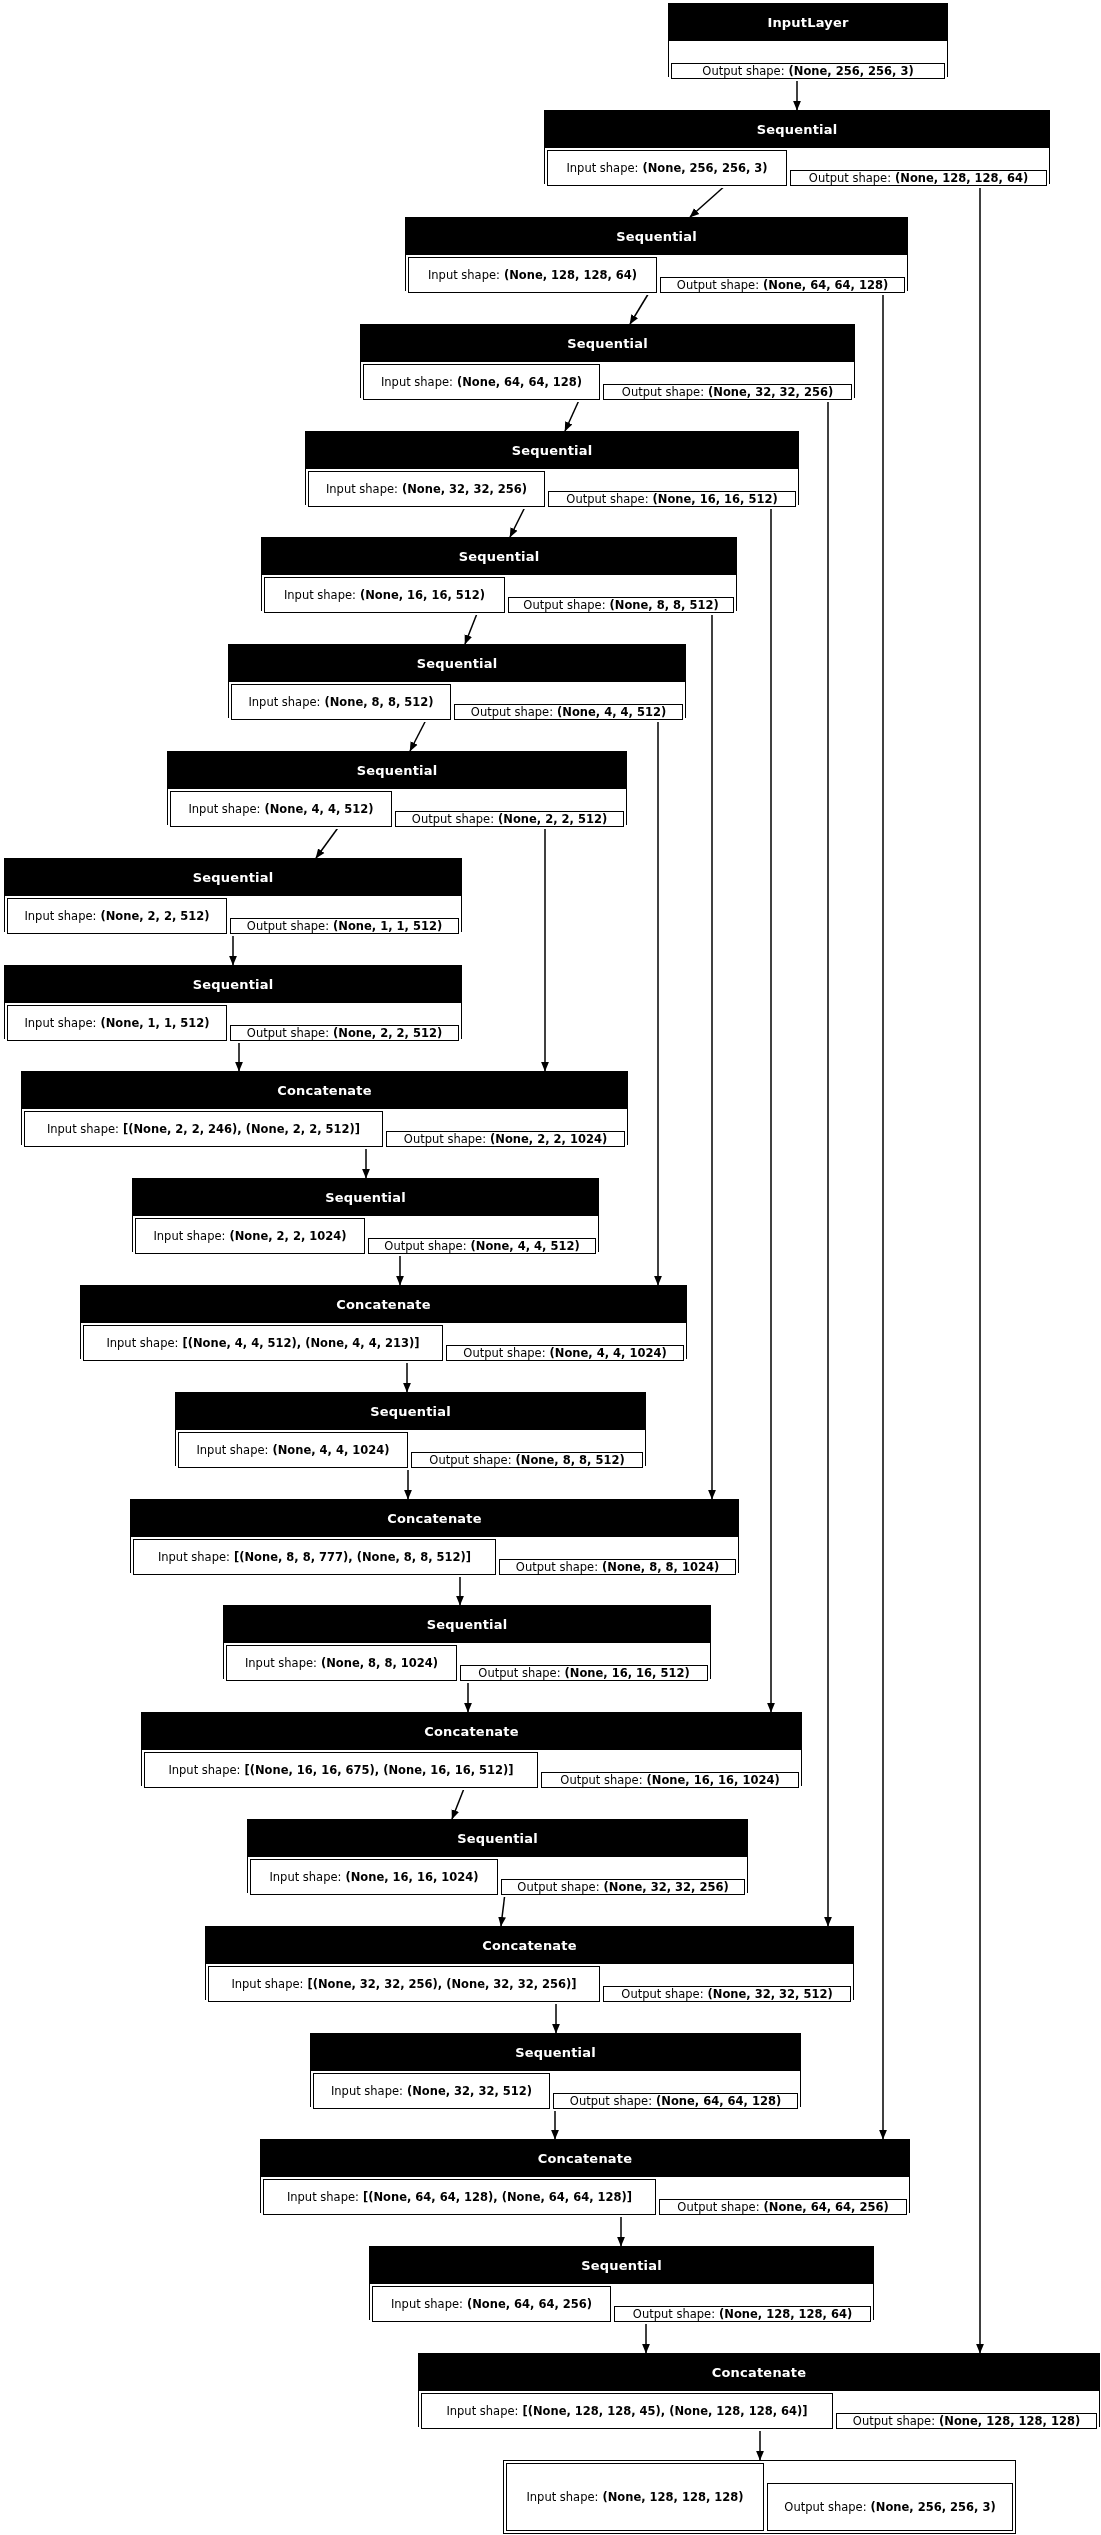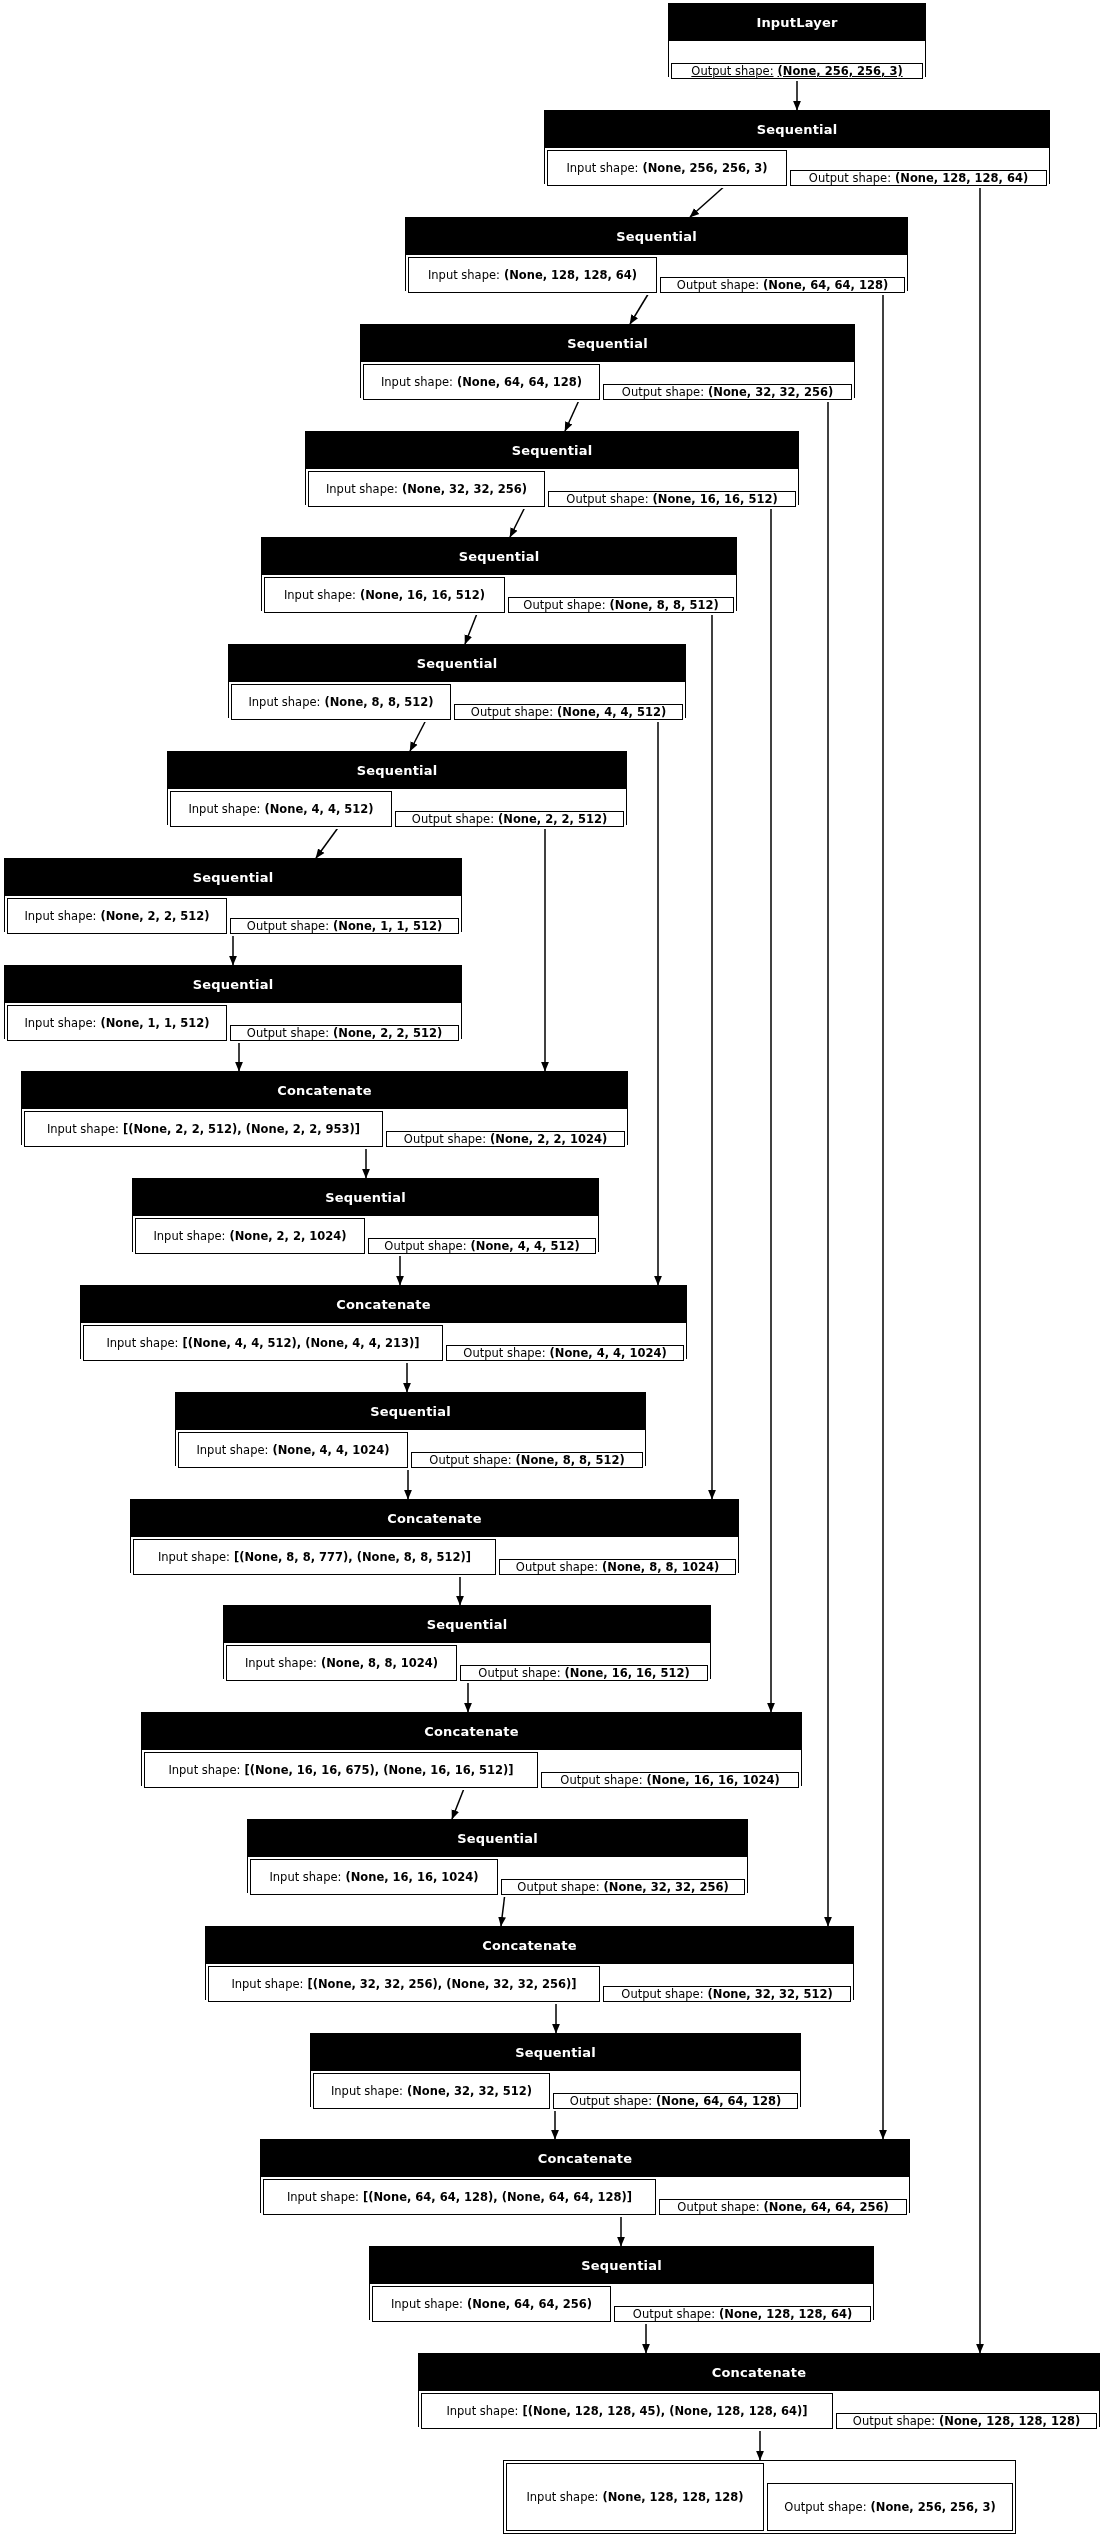--- a/index.html
+++ b/index.html
@@ -56,21 +56,21 @@
         <line x1="980" y1="184" x2="980" y2="2353" stroke="#000000" stroke-width="1.5" marker-end="url(#arrow)"></line>
         <line x1="883" y1="291" x2="883" y2="2139" stroke="#000000" stroke-width="1.5" marker-end="url(#arrow)"></line>
         <line x1="828" y1="398" x2="828" y2="1926" stroke="#000000" stroke-width="1.5" marker-end="url(#arrow)"></line>
         <line x1="771" y1="505" x2="771" y2="1712" stroke="#000000" stroke-width="1.5" marker-end="url(#arrow)"></line>
         <line x1="712" y1="611" x2="712" y2="1499" stroke="#000000" stroke-width="1.5" marker-end="url(#arrow)"></line>
         <line x1="658" y1="718" x2="658" y2="1285" stroke="#000000" stroke-width="1.5" marker-end="url(#arrow)"></line>
         <line x1="545" y1="825" x2="545" y2="1071" stroke="#000000" stroke-width="1.5" marker-end="url(#arrow)"></line>
       </g>
   </svg>
   <div id="nodes">
-      <div class="node" style="left: 668px; top: 3px; width: 258px; text-decoration: underline;">
+      <div class="node" style="left: 668px; top: 3px; width: 280px;">
     <div class="title">InputLayer</div>
     <div class="cells">
           <div class="cell grow">
             <span class="lbl">Output shape:</span>
             <span class="val">(None, 256, 256, 3)</span>
           </div>
         </div>
   </div>
       <div class="node" style="left: 544px; top: 110px; width: 506px;">
     <div class="title">Sequential</div>
@@ -187,21 +187,21 @@
             <span class="lbl">Output shape:</span>
             <span class="val">(None, 2, 2, 512)</span>
           </div>
         </div>
   </div>
       <div class="node" style="left: 21px; top: 1071px; width: 607px;">
     <div class="title">Concatenate</div>
     <div class="cells">
           <div class="cell" style="width: 359px;">
             <span class="lbl">Input shape:</span>
-            <span class="val">[(None, 2, 2, 512), (None, 2, 2, 953)]</span>
+            <span class="val">[(None, 2, 2, 246), (None, 2, 2, 512)]</span>
           </div>
           <div class="cell grow">
             <span class="lbl">Output shape:</span>
             <span class="val">(None, 2, 2, 1024)</span>
           </div>
         </div>
   </div>
       <div class="node" style="left: 132px; top: 1178px; width: 467px;">
     <div class="title">Sequential</div>
     <div class="cells">

